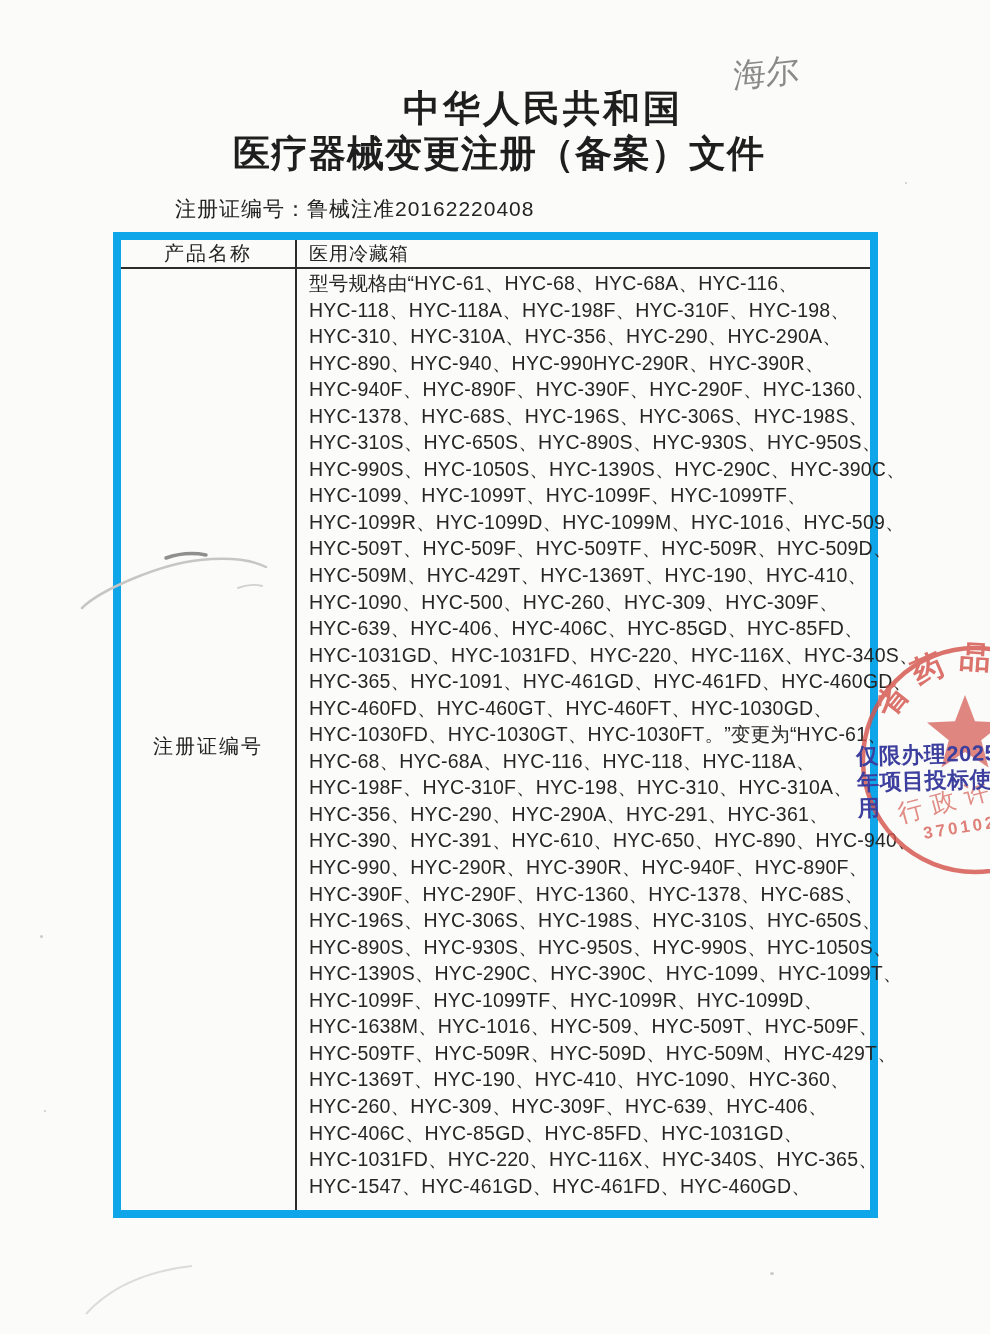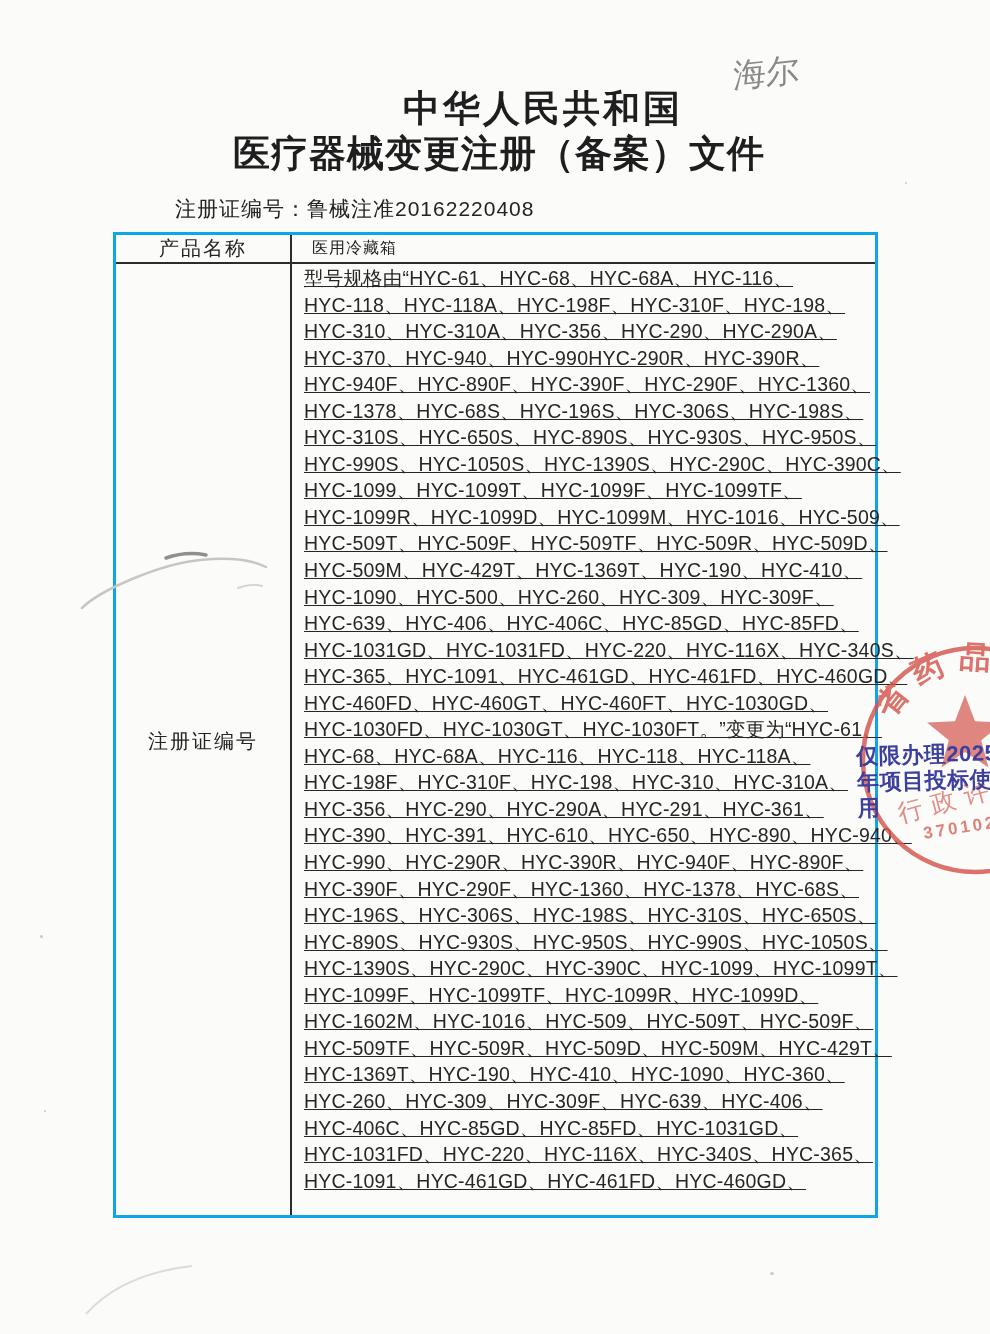--- a/index.html
+++ b/index.html
@@ -28,50 +28,50 @@
     font-size:37px;font-weight:bold;letter-spacing:1px;color:#1e1e1e;
     font-family:"Liberation Serif","DejaVu Serif",serif;
   }
   .reg-line{
     position:absolute;left:175px;top:195px;font-size:21px;color:#232323;
     letter-spacing:1px;
   }
   
   .doc-table{
     position:absolute;left:113px;top:232px;width:765px;height:986px;
-    border:3px solid #0ea5e9;box-sizing:border-box;z-index:2;
+    border:8px solid #0ea5e9;box-sizing:border-box;z-index:2;
   }
   .col-divider{
     position:absolute;left:174px;top:0;width:0;height:100%;
     border-left:2px solid #2c2c2c;
   }
   .row-divider{
     position:absolute;left:0;top:27px;width:100%;height:0;
     border-top:2px solid #2c2c2c;
   }
   .cell-product-label{
     position:absolute;left:0;top:0;width:174px;height:27px;
     display:flex;align-items:center;justify-content:center;
     font-size:20px;letter-spacing:2px;
   }
   .cell-product-value{
-    position:absolute;left:196px;top:0;width:560px;height:27px;
-    display:flex;align-items:center;font-size:16px;letter-spacing:1px;
+    position:absolute;left:188px;top:0;width:560px;height:27px;
+    display:flex;align-items:center;font-size:19px;letter-spacing:1px;
   }
   .cell-change-label{
     position:absolute;left:0;top:29px;width:174px;height:955px;
     display:flex;align-items:center;justify-content:center;
     font-size:20px;letter-spacing:2px;
   }
   .cell-change-lines{
     position:absolute;left:188px;top:30px;width:575px;
   }
   .model-line{
     font-size:19.5px;line-height:26.55px;white-space:nowrap;
-    letter-spacing:.2px;color:#262626;text-decoration:underline;
+    letter-spacing:.2px;color:#262626;
   }
   
   .scribble{position:absolute;left:70px;top:540px;z-index:3;}
   .curl{position:absolute;left:80px;top:1252px;z-index:1;}
   .speck{position:absolute;background:#9a9a9a;border-radius:50%;opacity:.5;}
   
   .seal{position:absolute;left:835px;top:618px;z-index:5;opacity:.82;}
   
   .overlay-note{
     position:absolute;left:857px;top:742px;width:140px;z-index:6;
@@ -103,21 +103,21 @@
   <div class="doc-table">
     <div class="col-divider"></div>
     <div class="row-divider"></div>
     <div class="cell-product-label">产品名称</div>
     <div class="cell-product-value">医用冷藏箱</div>
     <div class="cell-change-label">注册证编号</div>
     <div class="cell-change-lines">
         <div class="model-line">型号规格由“HYC-61、HYC-68、HYC-68A、HYC-116、</div>
         <div class="model-line">HYC-118、HYC-118A、HYC-198F、HYC-310F、HYC-198、</div>
         <div class="model-line">HYC-310、HYC-310A、HYC-356、HYC-290、HYC-290A、</div>
-        <div class="model-line">HYC-370、HYC-940、HYC-990HYC-290R、HYC-390R、</div>
+        <div class="model-line">HYC-890、HYC-940、HYC-990HYC-290R、HYC-390R、</div>
         <div class="model-line">HYC-940F、HYC-890F、HYC-390F、HYC-290F、HYC-1360、</div>
         <div class="model-line">HYC-1378、HYC-68S、HYC-196S、HYC-306S、HYC-198S、</div>
         <div class="model-line">HYC-310S、HYC-650S、HYC-890S、HYC-930S、HYC-950S、</div>
         <div class="model-line">HYC-990S、HYC-1050S、HYC-1390S、HYC-290C、HYC-390C、</div>
         <div class="model-line">HYC-1099、HYC-1099T、HYC-1099F、HYC-1099TF、</div>
         <div class="model-line">HYC-1099R、HYC-1099D、HYC-1099M、HYC-1016、HYC-509、</div>
         <div class="model-line">HYC-509T、HYC-509F、HYC-509TF、HYC-509R、HYC-509D、</div>
         <div class="model-line">HYC-509M、HYC-429T、HYC-1369T、HYC-190、HYC-410、</div>
         <div class="model-line">HYC-1090、HYC-500、HYC-260、HYC-309、HYC-309F、</div>
         <div class="model-line">HYC-639、HYC-406、HYC-406C、HYC-85GD、HYC-85FD、</div>
@@ -128,27 +128,27 @@
         <div class="model-line">HYC-68、HYC-68A、HYC-116、HYC-118、HYC-118A、</div>
         <div class="model-line">HYC-198F、HYC-310F、HYC-198、HYC-310、HYC-310A、</div>
         <div class="model-line">HYC-356、HYC-290、HYC-290A、HYC-291、HYC-361、</div>
         <div class="model-line">HYC-390、HYC-391、HYC-610、HYC-650、HYC-890、HYC-940、</div>
         <div class="model-line">HYC-990、HYC-290R、HYC-390R、HYC-940F、HYC-890F、</div>
         <div class="model-line">HYC-390F、HYC-290F、HYC-1360、HYC-1378、HYC-68S、</div>
         <div class="model-line">HYC-196S、HYC-306S、HYC-198S、HYC-310S、HYC-650S、</div>
         <div class="model-line">HYC-890S、HYC-930S、HYC-950S、HYC-990S、HYC-1050S、</div>
         <div class="model-line">HYC-1390S、HYC-290C、HYC-390C、HYC-1099、HYC-1099T、</div>
         <div class="model-line">HYC-1099F、HYC-1099TF、HYC-1099R、HYC-1099D、</div>
-        <div class="model-line">HYC-1602M、HYC-1016、HYC-509、HYC-509T、HYC-509F、</div>
+        <div class="model-line">HYC-1638M、HYC-1016、HYC-509、HYC-509T、HYC-509F、</div>
         <div class="model-line">HYC-509TF、HYC-509R、HYC-509D、HYC-509M、HYC-429T、</div>
         <div class="model-line">HYC-1369T、HYC-190、HYC-410、HYC-1090、HYC-360、</div>
         <div class="model-line">HYC-260、HYC-309、HYC-309F、HYC-639、HYC-406、</div>
         <div class="model-line">HYC-406C、HYC-85GD、HYC-85FD、HYC-1031GD、</div>
         <div class="model-line">HYC-1031FD、HYC-220、HYC-116X、HYC-340S、HYC-365、</div>
-        <div class="model-line">HYC-1091、HYC-461GD、HYC-461FD、HYC-460GD、</div>
+        <div class="model-line">HYC-1547、HYC-461GD、HYC-461FD、HYC-460GD、</div>
       </div>
   </div>
 
   <svg class="seal" width="285" height="285" viewBox="0 0 285 285">
     <defs>
       <path id="sealArc" d="M 53.5 110.5 A 92 92 0 0 1 219.7 96" fill="none"></path>
     </defs>
     <circle cx="140" cy="142" r="112" fill="none" stroke-width="4.5" stroke="#d4544c"></circle>
     <text font-size="31" font-weight="bold" letter-spacing="13" font-family="Liberation Serif, DejaVu Serif, serif" fill="#d4544c">
       <textPath href="#sealArc" startOffset="4%">省药品监</textPath>

